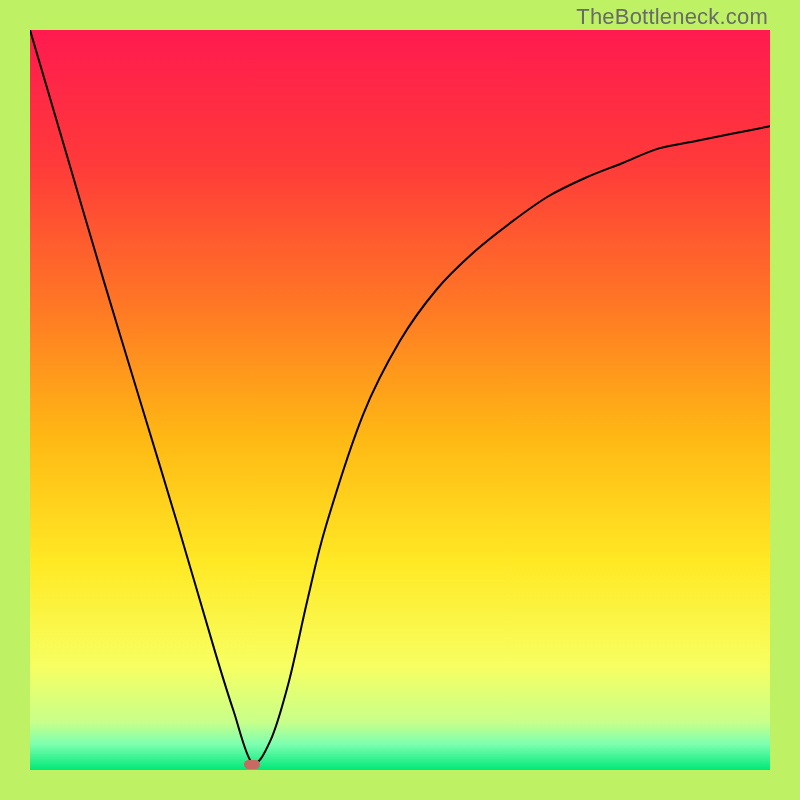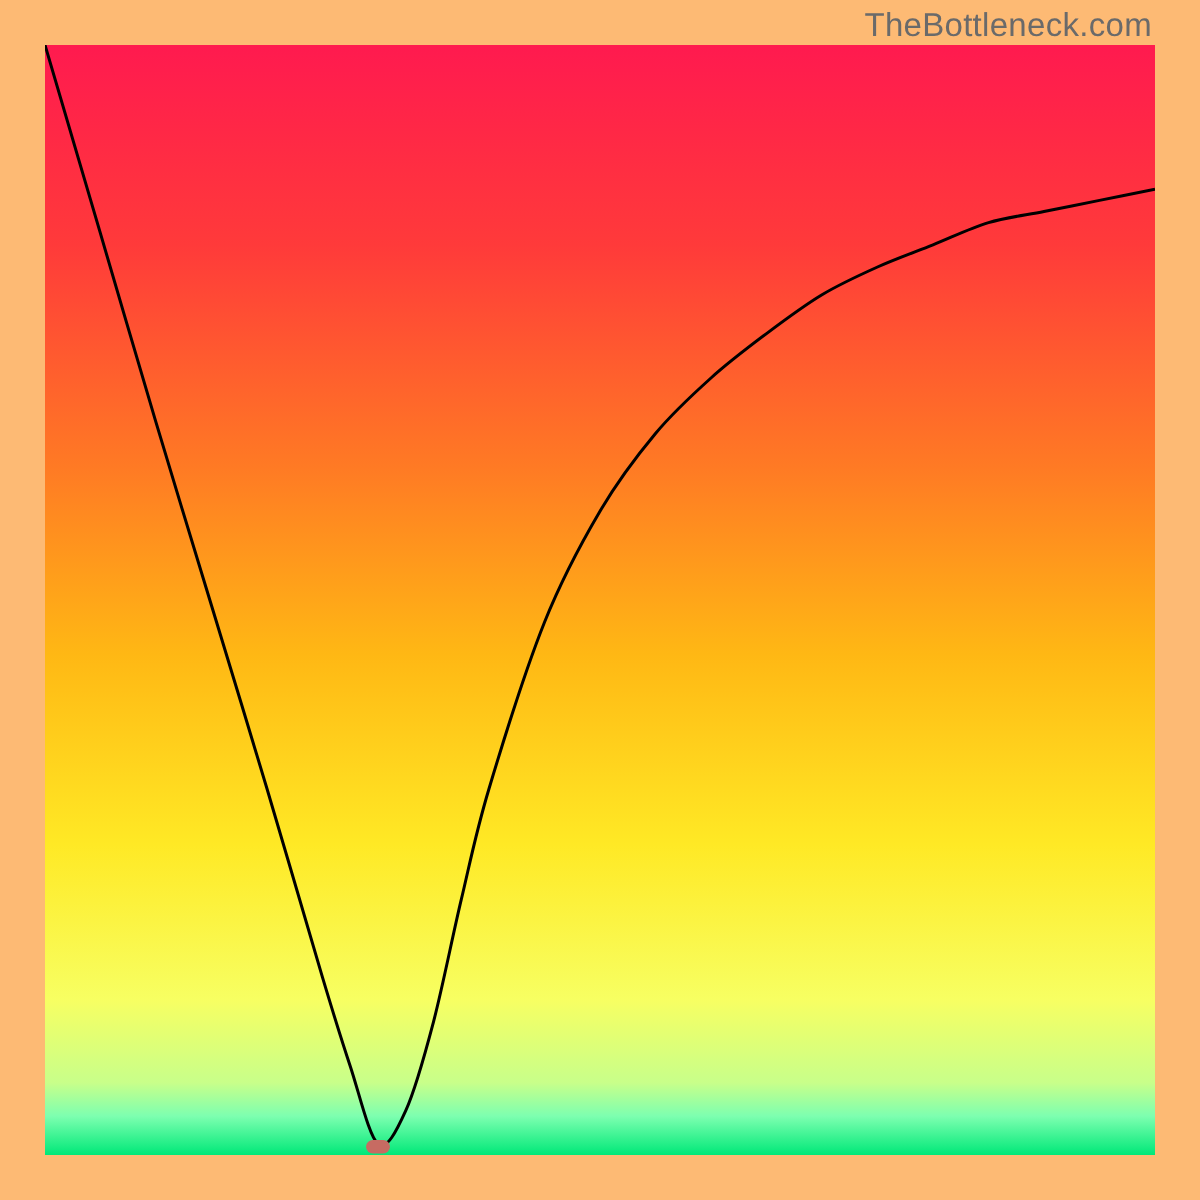--- a/index.html
+++ b/index.html
@@ -8,21 +8,21 @@
     width: 800px;
     height: 800px;
     overflow: hidden;
     background: #000;
     font-family: Arial, Helvetica, sans-serif;
   }
   .frame {
     position: relative;
     width: 800px;
     height: 800px;
-    background: #fdba74;
+    background: #bef264;
   }
   .plot-area {
     position: absolute;
     left: 30px;
     top: 30px;
     width: 740px;
     height: 740px;
     overflow: hidden;
   }
   .gradient {

